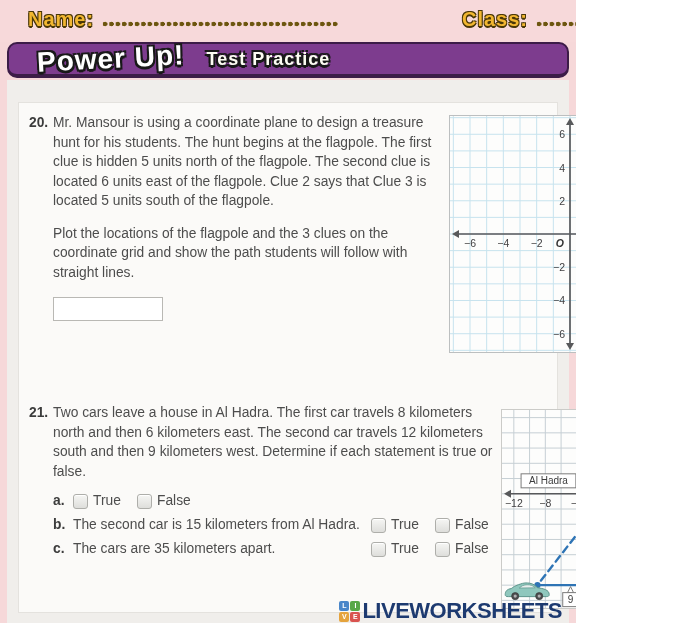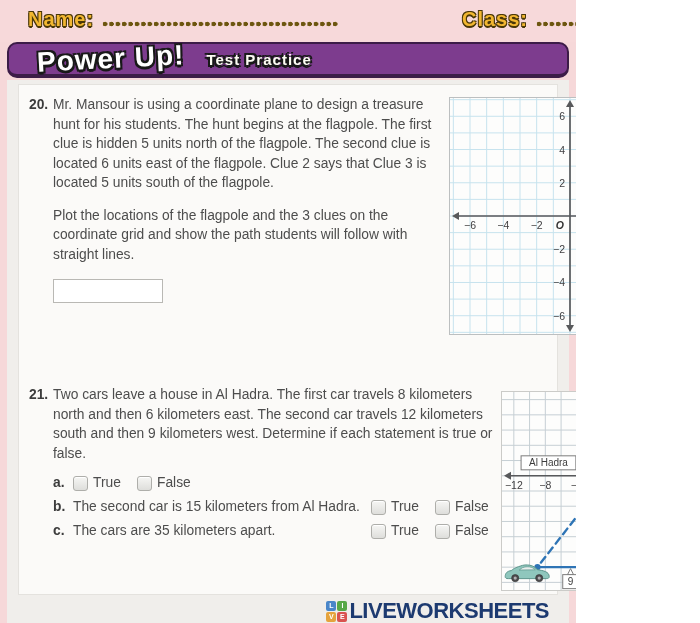--- a/index.html
+++ b/index.html
@@ -19,26 +19,26 @@
   .dotline.name-line{width:236px;}
   .dotline.class-line{width:136px;}
 
   
   .banner{position:absolute;left:7px;right:7px;top:42px;height:36px;background:#7d3c8e;
     border:2px solid #3c1c47;border-bottom-width:4px;border-radius:10px;
     display:flex;align-items:center;gap:22px;padding-left:28px;box-sizing:border-box;}
   .banner-title{font-size:28px;font-weight:bold;color:#ffffff;display:inline-block;transform:rotate(-3deg);
     letter-spacing:1px;
     text-shadow:-2px -2px 0 #191919,2px -2px 0 #191919,-2px 2px 0 #191919,2px 2px 0 #191919,0 3px 0 #191919;}
-  .banner-subtitle{font-size:15px;font-weight:bold;color:#fdfdf3;letter-spacing:1px;
+  .banner-subtitle{font-size:18px;font-weight:bold;color:#fdfdf3;letter-spacing:1px;
     text-shadow:-2px -2px 0 #191919,2px -2px 0 #191919,-2px 2px 0 #191919,2px 2px 0 #191919,0 3px 0 #191919;}
 
   
   .content{position:absolute;left:7px;right:7px;top:80px;bottom:0;background:#f0eeeb;}
-  .card{position:absolute;left:11px;right:11px;top:4px;height:509px;background:#fbfaf8;border:1px solid #e4e2de;}
+  .card{position:absolute;left:11px;right:11px;top:22px;height:509px;background:#fbfaf8;border:1px solid #e4e2de;}
 
   .ptext{position:absolute;color:#4d4d4d;font-size:13.8px;line-height:19.5px;}
   .p20text{left:10px;top:10px;width:420px;padding-left:24px;box-sizing:border-box;}
   .p21text{left:10px;top:300px;width:478px;padding-left:24px;box-sizing:border-box;}
   .pnum{position:absolute;left:0;top:0;font-weight:bold;color:#3c3c3c;}
   .ptext p{margin:0 0 13px 0;}
   .answer-box{width:100px;height:22px;border:1px solid #b9b8b4;background:#ffffff;margin-top:2px;
     font-family:"Liberation Sans",sans-serif;font-size:13px;padding:0 4px;}
 
   .statements{margin-top:6px;}
@@ -48,21 +48,21 @@
   .tf-group{display:flex;align-items:center;gap:5px;flex:none;width:64px;}
   .cb{width:13px;height:13px;border:1px solid #aeaeaa;border-radius:3px;
     background:linear-gradient(#f6f6f4,#dededb);box-shadow:inset 0 1px 0 #ffffff;cursor:pointer;flex:none;}
   .tf-label{color:#4d4d4d;}
 
   .chart{position:absolute;background:#fdfdfc;}
   .chart0{left:430px;top:12px;width:240px;height:236px;border:1px solid #bcbfc0;}
   .chart1{left:482px;top:306px;width:193px;height:198px;border:1px solid #cbcbc8;}
 
   
-  .footer{position:absolute;right:20px;top:518px;height:26px;display:flex;align-items:center;}
+  .footer{position:absolute;right:7px;top:518px;height:26px;display:flex;align-items:center;}
   .logo{display:flex;align-items:center;gap:2px;}
   .logo-squares{display:grid;grid-template-columns:10px 10px;grid-template-rows:10px 10px;gap:1px;}
   .sq{width:10px;height:10px;border-radius:2px;color:#ffffff;font-size:7px;font-weight:bold;
     display:flex;align-items:center;justify-content:center;}
   .sq0{background:#4a86c9;} .sq1{background:#58a848;} .sq2{background:#e5a33d;} .sq3{background:#d9534f;}
   .logo-text{font-size:22px;font-weight:bold;color:#1d3a70;letter-spacing:-0.5px;}
 </style>
 </head>
 <body>
 

